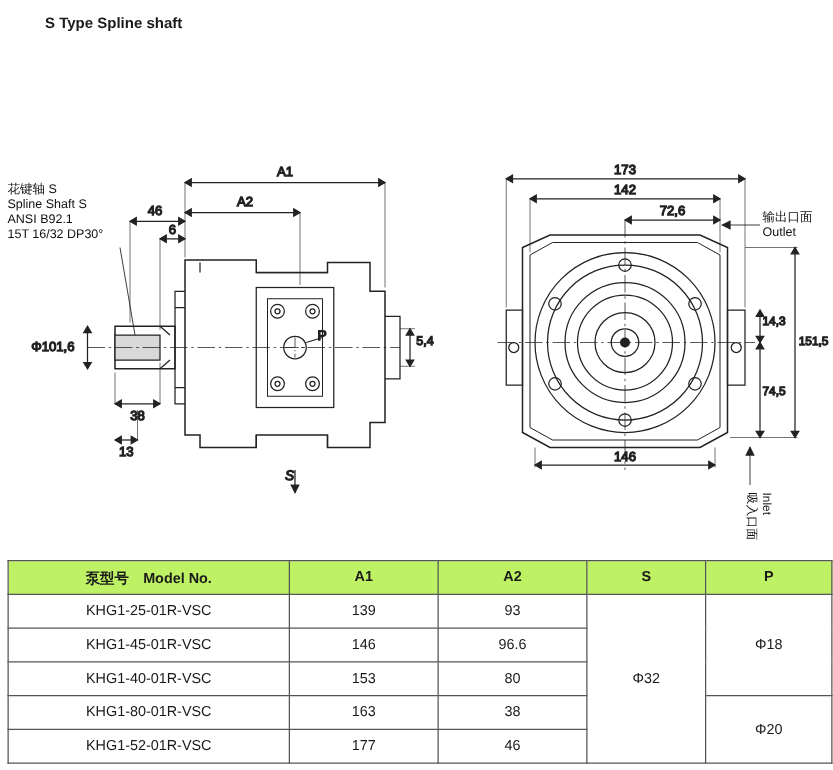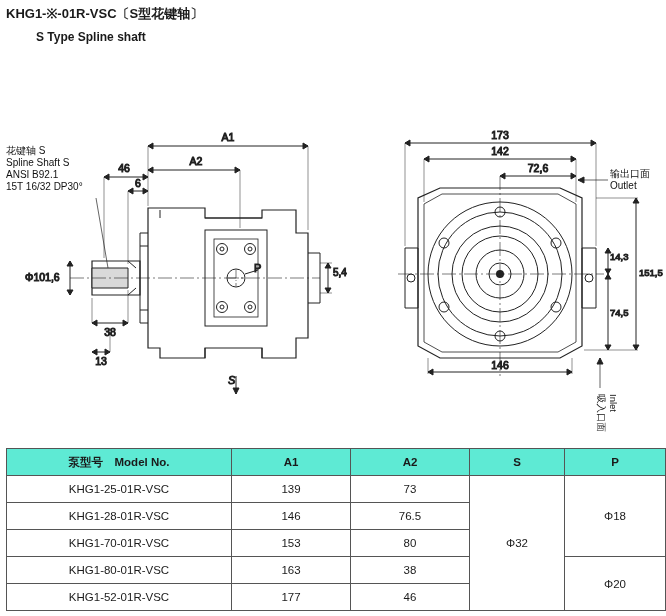--- a/index.html
+++ b/index.html
@@ -23,33 +23,32 @@
   
   .table-wrap{position:absolute;left:6px;top:448px;width:654px;}
   table{border-collapse:collapse;width:654px;table-layout:fixed;}
   th,td{
     border:1px solid #555;
     height:26px;
     text-align:center;
     font-size:11.5px;
     padding:0;
   }
-  th{font-weight:bold;background:#5eead4;}
+  th{font-weight:bold;background:#bef264;}
   td.model{text-align:center;}
   .col1{width:224px;}
   .col2{width:118px;}
   .col3{width:118px;}
   .col4{width:94px;}
   .col5{width:100px;}
 </style>
 </head>
 <body>
 
 <div class="title-block">
-  <div class="title-main">KHG1-※-01R-VSC〔S型花键轴〕</div>
   <div class="title-sub">S Type Spline shaft</div>
 </div>
 
 <div class="drawing">
 <svg width="666" height="380" viewBox="0 0 666 380">
   <g fill="none" stroke="#222" stroke-width="1">
 
     <path d="M148,150 L148,290 L160,290 L160,300 L205,300 L205,290 L262,290 L262,300 L296,300 L296,280
              L308,280 L308,175 L296,175 L296,152 L262,152 L262,160 L205,160 L205,150 Z" stroke-width="1.2"></path>
 
@@ -246,31 +245,31 @@
         <th class="col2">A1</th>
         <th class="col3">A2</th>
         <th class="col4">S</th>
         <th class="col5">P</th>
       </tr>
     </thead>
     <tbody>
       <tr>
         <td class="model">KHG1-25-01R-VSC</td>
         <td>139</td>
-        <td>73</td>
+        <td>93</td>
         <td rowspan="5">Φ32</td>
         <td rowspan="3">Φ18</td>
       </tr>
       <tr>
-        <td class="model">KHG1-28-01R-VSC</td>
+        <td class="model">KHG1-45-01R-VSC</td>
         <td>146</td>
-        <td>76.5</td>
-      </tr>
-      <tr>
-        <td class="model">KHG1-70-01R-VSC</td>
+        <td>96.6</td>
+      </tr>
+      <tr>
+        <td class="model">KHG1-40-01R-VSC</td>
         <td>153</td>
         <td>80</td>
       </tr>
       <tr>
         <td class="model">KHG1-80-01R-VSC</td>
         <td>163</td>
         <td>38</td>
         <td rowspan="2">Φ20</td>
       </tr>
       <tr>

